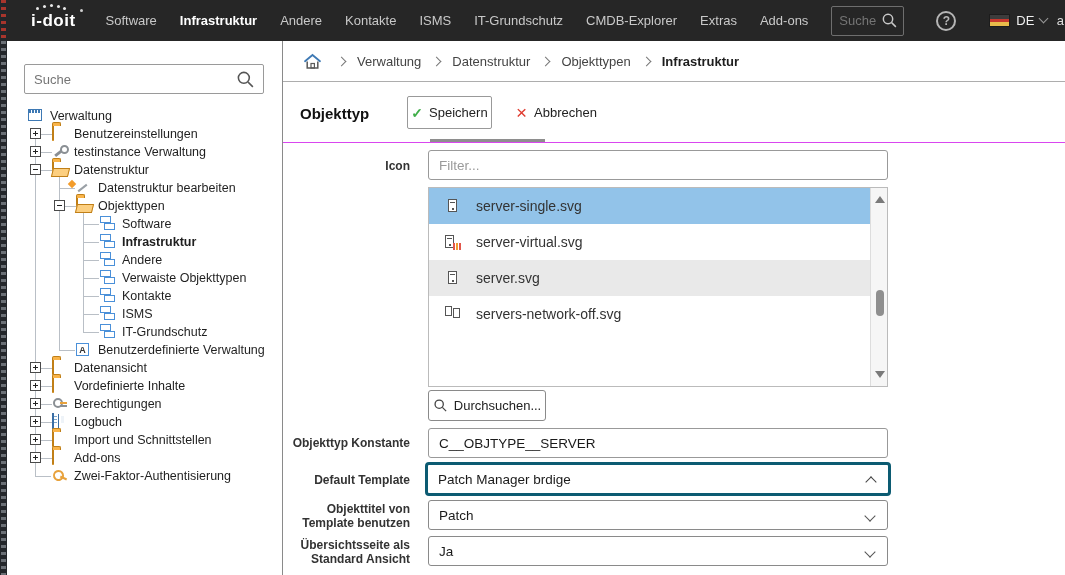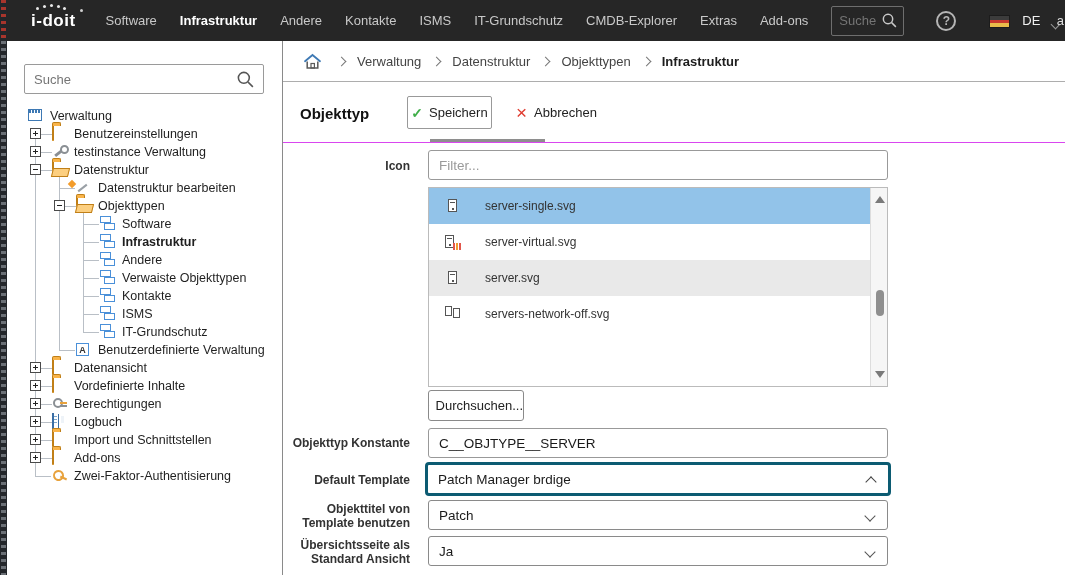--- a/index.html
+++ b/index.html
@@ -21,21 +21,21 @@
     box-shadow:7px -2px 0 #e8e8e8,14px -3px 0 #e8e8e8,21px -2px 0 #e8e8e8,27px 0 0 #e8e8e8}
   .logo-tm{position:absolute;right:-7px;top:-2px;width:3px;height:3px;border-radius:50%;background:#cfcfcf}
   .nav-items{display:flex;gap:23px;margin-left:30px;white-space:nowrap}
   .nav-item{cursor:pointer}
   .nav-item.active{color:#fff;font-weight:bold}
   .nav-search{margin-left:23px;width:73px;height:30px;border:1px solid #6e6e6e;border-radius:2px;
     display:flex;align-items:center;justify-content:space-between;padding:0 5px 0 7px;color:#949494}
   .nav-search input{width:42px;border:none;background:transparent;color:#949494;font-size:13px;outline:none;font-family:inherit}
   .help-icon{margin-left:32px;width:20px;height:20px;border:2px solid #b5b5b5;border-radius:50%;
     display:flex;align-items:center;justify-content:center;font-size:12px;font-weight:bold;color:#b5b5b5;cursor:pointer}
-  .lang{margin-left:33px;display:flex;align-items:flex-end;gap:12px;cursor:pointer}
+  .lang{margin-left:33px;display:flex;align-items:center;gap:6px;cursor:pointer}
   .flag{width:21px;height:13px;display:flex;flex-direction:column;border:1px solid #1c1c1c}
   .flag span{flex:1}
   .flag .f1{background:#3c3c3c}.flag .f2{background:#c8372d}.flag .f3{background:#e8bb4a}
   .lang-label{color:#f0f0f0;font-size:13px}
   .chev{display:inline-block;width:7px;height:7px;border-right:1.6px solid #9a9a9a;border-bottom:1.6px solid #9a9a9a;
     transform:rotate(45deg);margin-top:-4px}
   .user-partial{position:absolute;right:1px;top:13px;color:#ddd}
 
   
   .sidebar{position:absolute;left:7px;top:41px;width:276px;height:534px;background:#fff;border-right:1px solid #8a8a8a}
@@ -112,41 +112,41 @@
   .x-glyph{color:#e03b2f;font-size:19px;font-weight:400;line-height:1}
   .cutoff-stub{position:absolute;left:147px;bottom:0;width:115px;height:3px;background:#8e8e8e}
 
   .form{position:absolute;left:0;top:102px;width:782px;height:432px}
   .flabel{position:absolute;left:0;width:127px;text-align:right;font-size:12px;font-weight:bold;color:#333;line-height:14px}
   .tinput{position:absolute;left:145px;width:460px;height:30px;border:1px solid #999;border-radius:3px;
     padding:0 10px;font-size:13.5px;color:#1a1a1a;outline:none;background:#fff;font-family:inherit}
   .tinput::placeholder{color:#9a9a9a}
 
   .icon-list{position:absolute;left:145px;top:44px;width:460px;height:200px;border:1px solid #bbb;overflow:hidden;background:#fff}
-  .irow{height:36px;display:flex;align-items:center;padding-left:16px;gap:24px;font-size:12px;color:#333;cursor:pointer}
+  .irow{height:36px;display:flex;align-items:center;padding-left:16px;gap:15px;font-size:14px;color:#333;cursor:pointer}
   .irow.selected{background:#92c3e9}
   .irow.shade{background:#e9e9e9}
   .sicon{width:16px;height:16px;position:relative;flex:0 0 16px}
   .srv{position:absolute;left:3px;top:1px;width:9px;height:13px;border:1px solid #555;background:#fff}
   .srv::before{content:"";position:absolute;left:1px;right:1px;top:2px;height:1px;background:#555}
   .srv::after{content:"";position:absolute;left:3px;bottom:1px;width:2px;height:2px;background:#555}
   .srv-sm1{position:absolute;left:0;top:0;width:7px;height:10px;border:1px solid #555;background:#fff}
   .srv-sm2{position:absolute;left:8px;top:2px;width:7px;height:10px;border:1px solid #555;background:#fff}
   .bars{position:absolute;right:0;bottom:0;width:8px;height:7px;
     background:linear-gradient(to right,#e2574c 0 2px,transparent 2px 3px,#f39c2b 3px 5px,transparent 5px 6px,#e2574c 6px 8px)}
   .dotline{position:absolute;left:1px;top:7px;width:13px;height:1px;
     background:repeating-linear-gradient(to right,#3e79b4 0 2px,transparent 2px 4px)}
   .nodes-green{position:absolute;left:1px;bottom:0;width:13px;height:4px;border-top:1px solid #2f9e44;
     background:linear-gradient(to right,#2f9e44 0 4px,transparent 4px 9px,#2f9e44 9px 13px)}
   .scrollbar{position:absolute;right:0;top:0;width:17px;height:198px;background:#f6f6f6;border-left:1px solid #ddd}
   .sb-up{position:absolute;left:4px;top:8px;width:0;height:0;border-left:5px solid transparent;border-right:5px solid transparent;border-bottom:7px solid #7a7a7a}
   .sb-down{position:absolute;left:4px;bottom:8px;width:0;height:0;border-left:5px solid transparent;border-right:5px solid transparent;border-top:7px solid #7a7a7a}
   .sb-thumb{position:absolute;left:5px;top:102px;width:8px;height:26px;background:#8f8f8f;border-radius:5px}
 
-  .btn-browse{position:absolute;left:145px;top:247px;width:96px;height:31px;border:1px solid #8a8a8a;border-radius:3px;background:#fff;
+  .btn-browse{position:absolute;left:145px;top:247px;width:118px;height:31px;border:1px solid #8a8a8a;border-radius:3px;background:#fff;
     display:flex;align-items:center;justify-content:center;gap:6px;font-size:13px;color:#222;cursor:pointer;font-family:inherit}
 
   .select{position:absolute;left:145px;width:460px;height:30px;border:1px solid #8a8a8a;border-radius:3px;background:#fff;
     display:flex;align-items:center;padding:0 34px 0 10px;font-size:13.5px;color:#1a1a1a;cursor:pointer}
   .select .chev-d{position:absolute;right:13px;top:11px;width:8px;height:8px;border-right:1.7px solid #555;border-bottom:1.7px solid #555;transform:rotate(45deg)}
   .select.focused{left:142px;width:466px;height:34px;border:3px solid #0c5b72;border-radius:4px}
   .select .chev-u{position:absolute;right:13px;top:13px;width:8px;height:8px;border-right:1.7px solid #444;border-bottom:1.7px solid #444;transform:rotate(-135deg)}
 </style>
 </head>
 <body>

